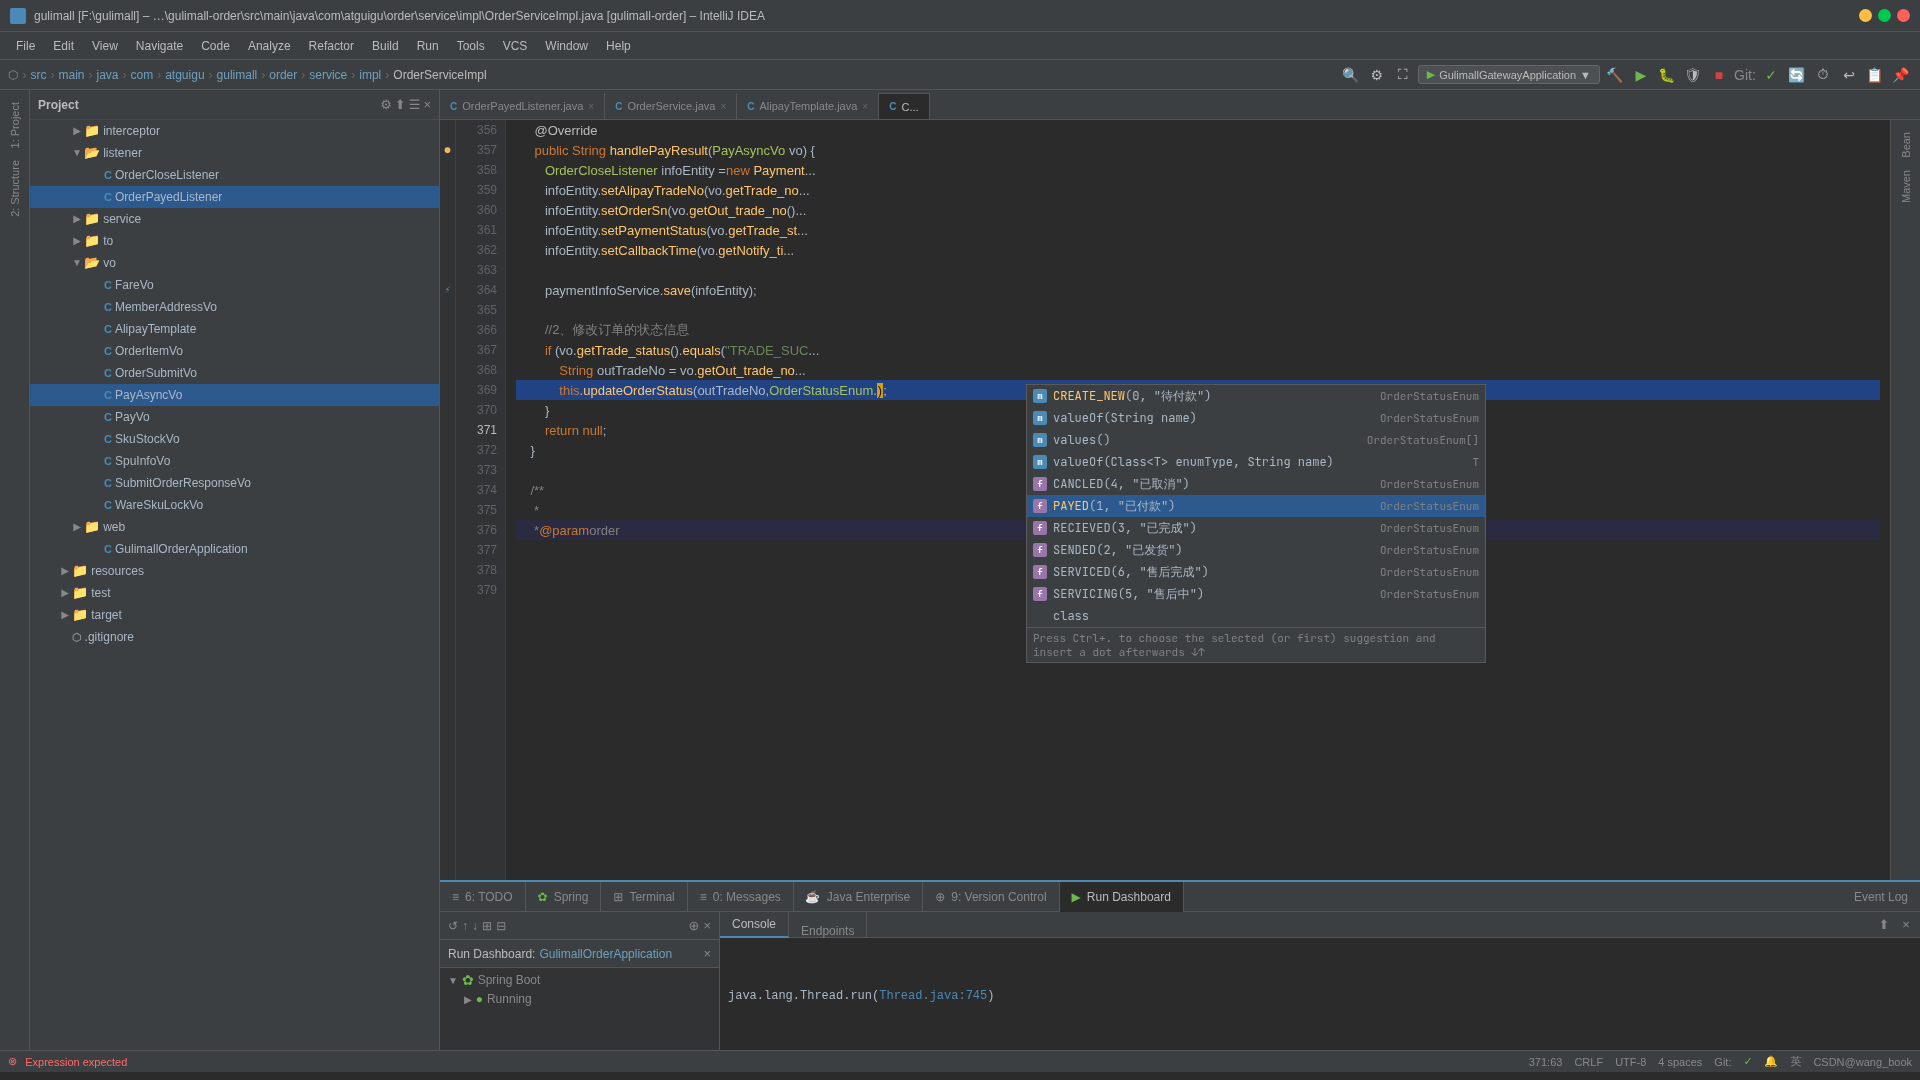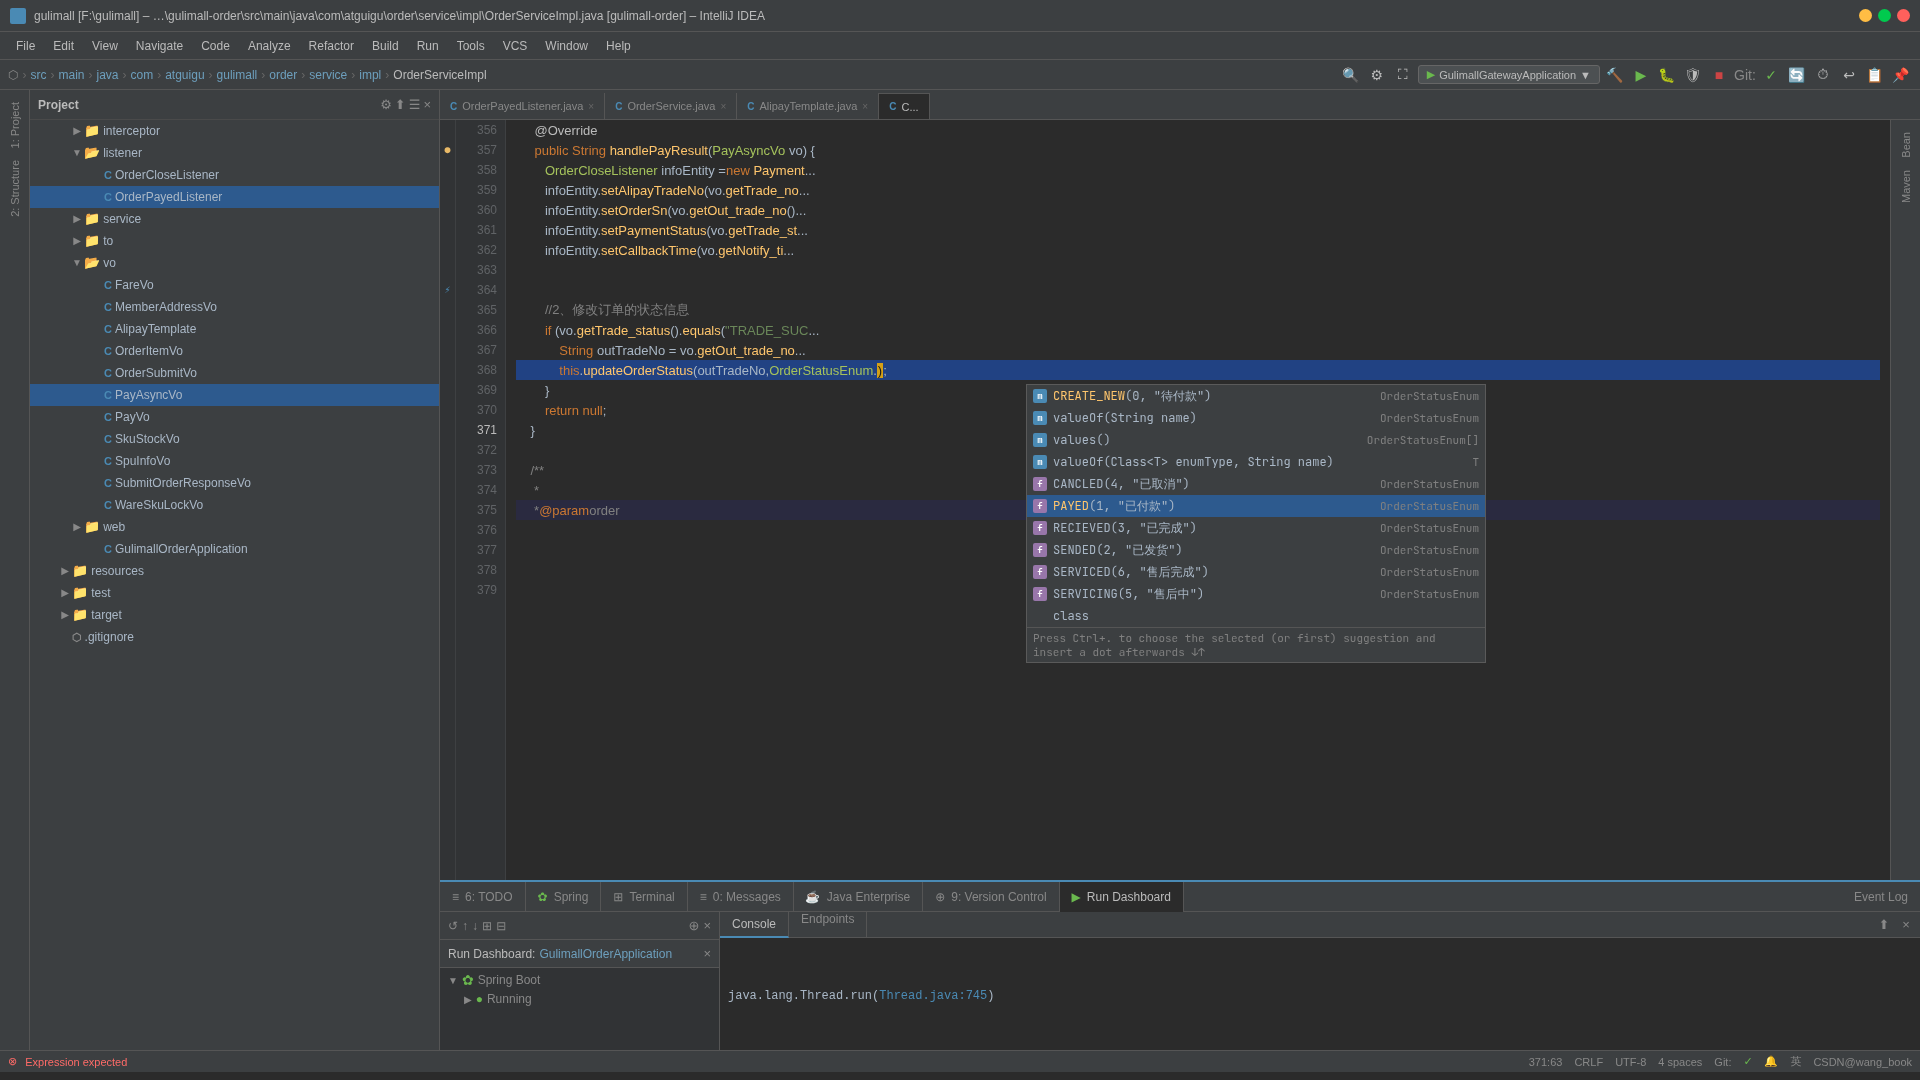--- a/index.html
+++ b/index.html
@@ -666,20 +666,26 @@
             <span class="fn">setCallbackTime</span>
             <span>(vo.</span>
             <span class="fn">getNotify_ti</span>
             <span>...</span>
         </div>
 
         <div class="code-line">
           <span>&nbsp;</span>
         </div>
 
+        <div class="code-line">
+          <span>&nbsp;&nbsp;&nbsp;&nbsp;&nbsp;&nbsp;&nbsp;&nbsp;</span>
+            <span>paymentInfoService.</span>
+            <span class="fn">save</span>
+            <span>(infoEntity);</span>
+        </div>
 
         <div class="code-line">
           <span>&nbsp;</span>
         </div>
 
         <div class="code-line">
           <span>&nbsp;&nbsp;&nbsp;&nbsp;&nbsp;&nbsp;&nbsp;&nbsp;</span>
             <span class="cm">//2、修改订单的状态信息</span>
         </div>
 
@@ -885,21 +891,21 @@
             <span>Running</span>
           </div>
         </div>
 
         <div style="flex:1; background:#2b2b2b; display:flex; flex-direction:column;">
 
           <div style="height:26px; background:#3c3f41; display:flex; align-items:center; border-bottom:1px solid #555; gap:0;">
             <div style="padding:0 12px; height:26px; display:flex; align-items:center; font-size:12px; cursor:pointer; color:#bbb; border-right:1px solid #555; border-bottom:2px solid #4a8ab4;">
               <span>Console</span>
             </div>
-            <div style="padding:0 12px; height:26px; display:flex; align-items:flex-start; font-size:12px; cursor:pointer; color:#888; border-right:1px solid #555;">
+            <div style="padding:0 12px; height:26px; display:flex; align-items:flex-end; font-size:12px; cursor:pointer; color:#888; border-right:1px solid #555;">
               <span>Endpoints</span>
             </div>
             <div style="margin-left:auto; display:flex; align-items:center; padding:0 4px; gap:2px;">
               <div style="width:20px; height:20px; display:flex; align-items:center; justify-content:center; cursor:pointer; color:#888;">⬆</div>
               <div style="width:20px; height:20px; display:flex; align-items:center; justify-content:center; cursor:pointer; color:#888;">×</div>
             </div>
           </div>
 
           <div style="flex:1; padding:4px 8px; font-family:'Courier New', monospace; font-size:12px; overflow-y:auto;margin-top:47px;">
             <span>java.lang.Thread.run(</span><a style="color:#4a8ab4; cursor:pointer;">Thread.java:745</a><span>)</span>

